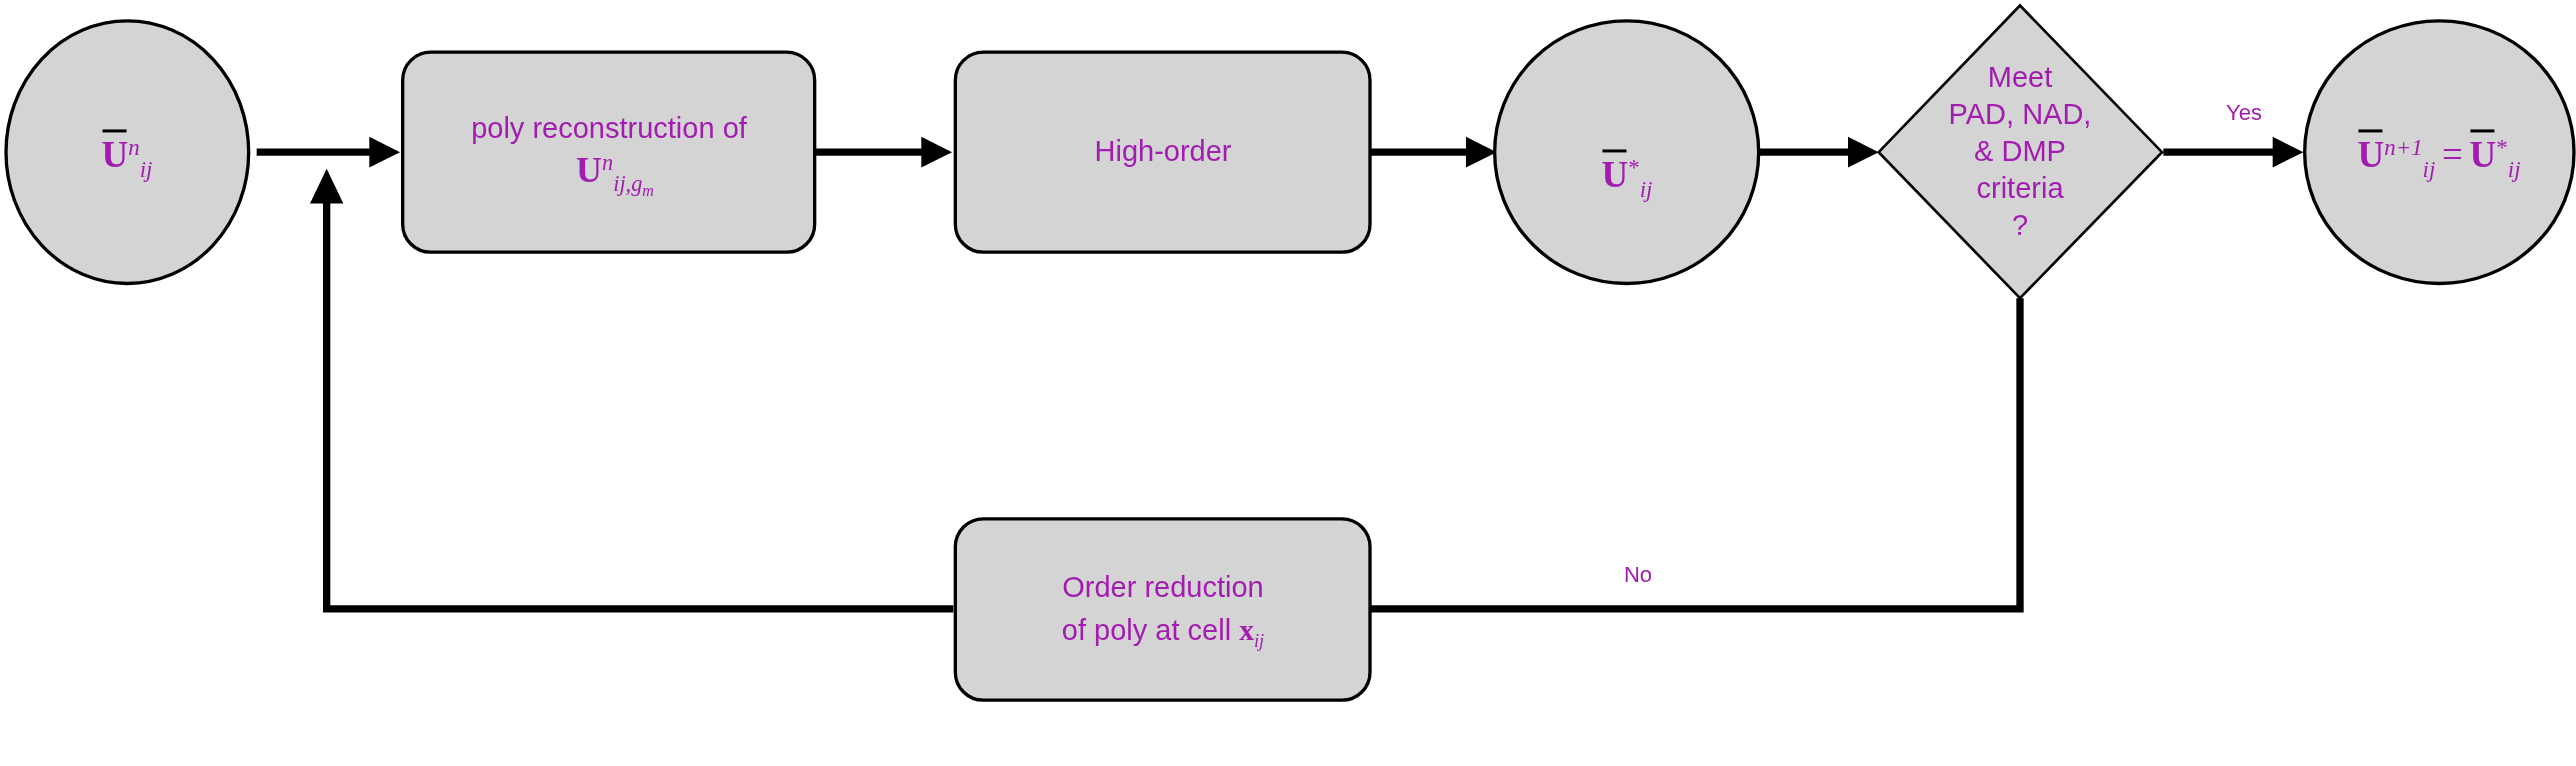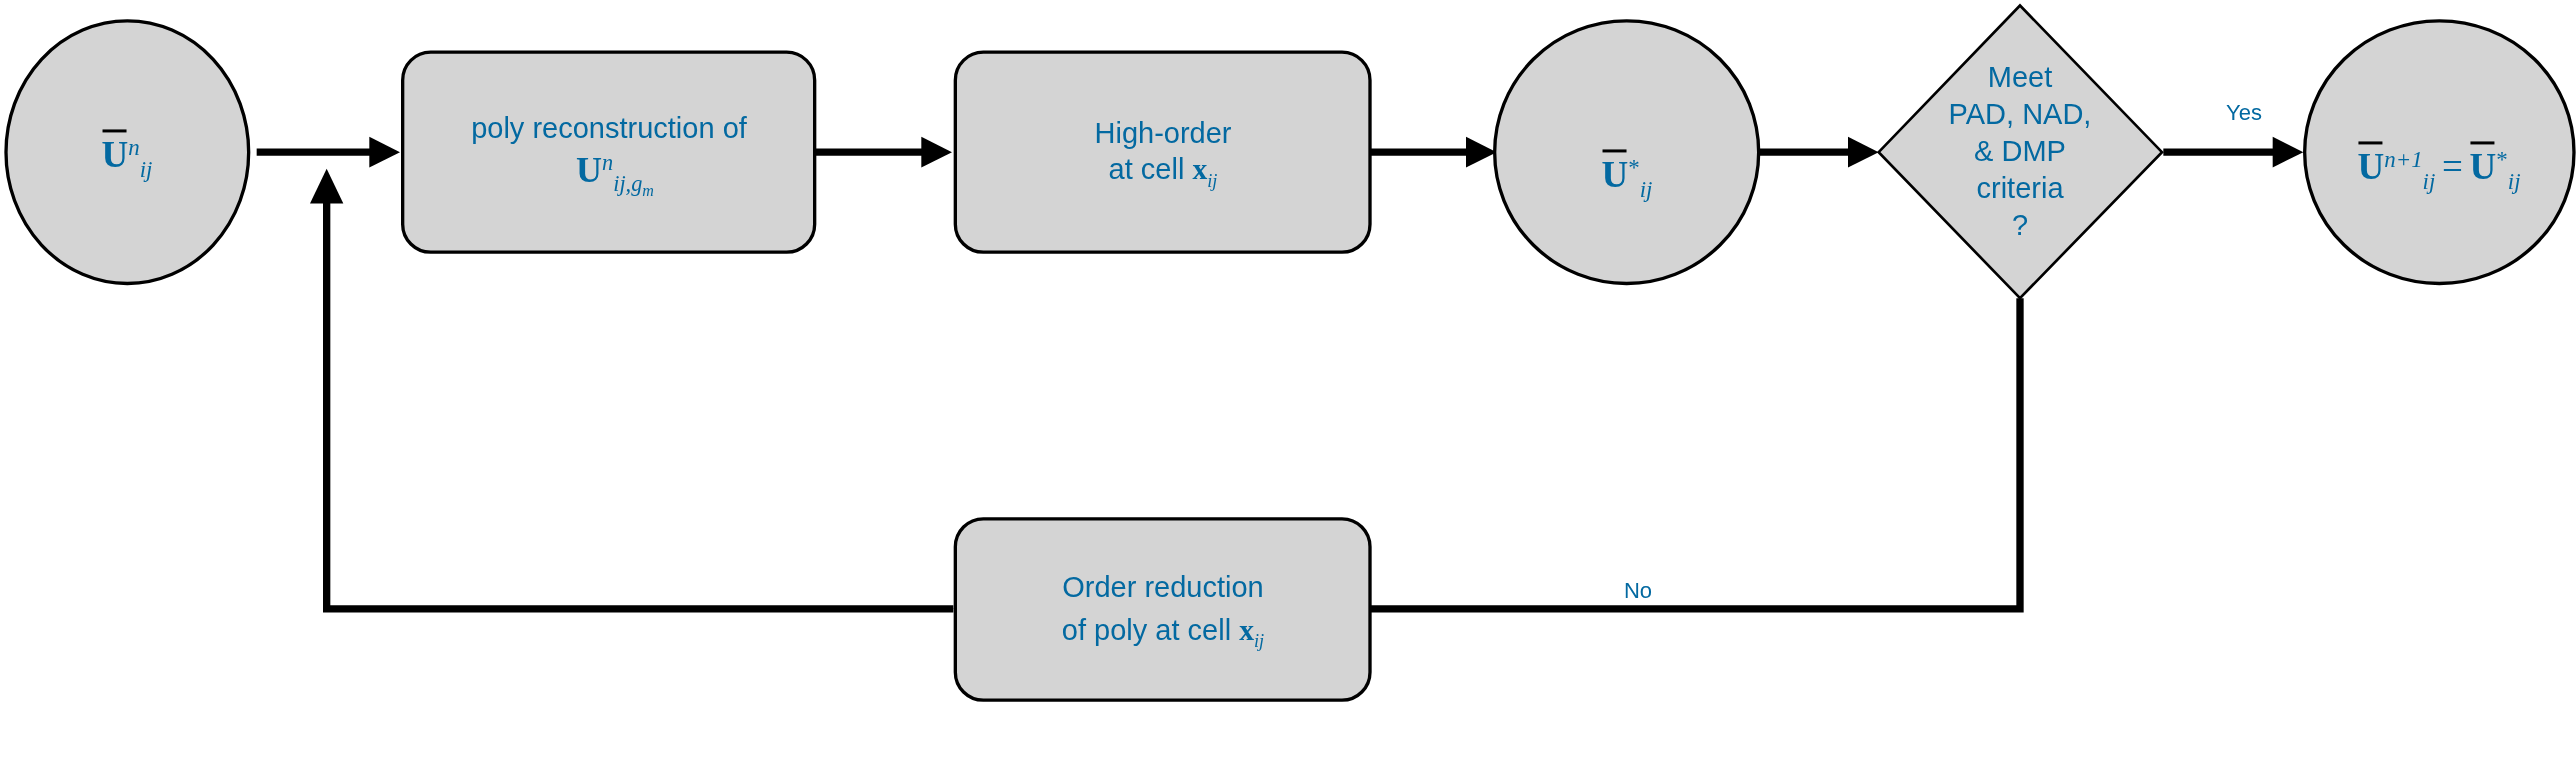--- a/index.html
+++ b/index.html
@@ -38,21 +38,21 @@
     fill: none;
     stroke-linecap: butt;
   }
   .arrowhead {
     fill: #000000;
     stroke: none;
   }
   
   .label {
     position: absolute;
-    color: #0369a1;
+    color: #a21caf;
     text-align: center;
     line-height: 1.22;
     white-space: nowrap;
     font-family: "Liberation Sans", sans-serif;
   }
   .label.centered {
     transform: translate(-50%, -50%);
   }
   .node-text {
     font-size: 29px;
@@ -171,53 +171,49 @@
       <div><span>poly reconstruction of</span></div>
       <div style="margin-top:2.7px;">
         <span class="inline-math" style="font-size:36px;margin-left:12px;"><span class="upr">U</span><sup class="sup">n</sup><sub class="sub">ij,g<sub class="sub2">m</sub></sub></span>
       </div>
     </div>
   </div>
 
   <div class="label centered node-text" style="left:1163px; top:152px;">
     <div class="lines">
       <div><span>High-order</span></div>
-      <div>
-        <span>at cell</span>
-        <span class="inline-math"><span class="upr">x</span><sub class="sub">ij</sub></span>
-      </div>
     </div>
   </div>
 
   <div class="label centered math" style="left:1627px; top:155px;margin-top:20px;">
     <span class="ovl"><span class="upr">U</span></span><sup class="sup" style="font-style:normal;">*</sup><sub class="sub">ij</sub>
   </div>
 
   <div class="label centered node-text" style="left:2020px; top:152px; line-height:1.28;">
     <div class="lines">
       <div><span>Meet</span></div>
       <div><span>PAD, NAD,</span></div>
       <div><span>&amp; DMP</span></div>
       <div><span>criteria</span></div>
       <div><span>?</span></div>
     </div>
   </div>
 
-  <div class="label centered math" style="left:2439px; top:155px;margin-top:12px;">
+  <div class="label centered math" style="left:2439px; top:155px;">
     <span class="ovl"><span class="upr">U</span></span><sup class="sup">n+1</sup><sub class="sub">ij</sub><span class="upr" style="font-weight:normal; padding:0 6.7px;">=</span><span class="ovl"><span class="upr">U</span></span><sup class="sup" style="font-style:normal;">*</sup><sub class="sub">ij</sub>
   </div>
 
   <div class="label centered node-text" style="left:1163px; top:609px;">
     <div class="lines">
       <div><span>Order reduction</span></div>
       <div style="margin-top:6.7px;">
         <span>of poly at cell</span>
         <span class="inline-math"><span class="upr">x</span><sub class="sub">ij</sub></span>
       </div>
     </div>
   </div>
 
   <div class="label centered edge-label" style="left:2244px; top:113px;">Yes</div>
 
-  <div class="label centered edge-label" style="left:1638px; top:575px;margin-top:16px;">No</div>
+  <div class="label centered edge-label" style="left:1638px; top:575px;">No</div>
 
 </div>
 
 
 </body></html>

